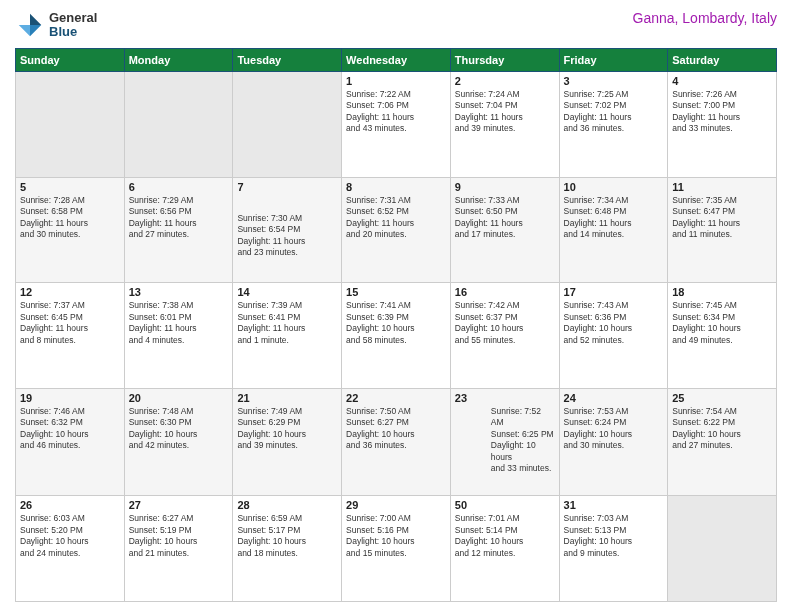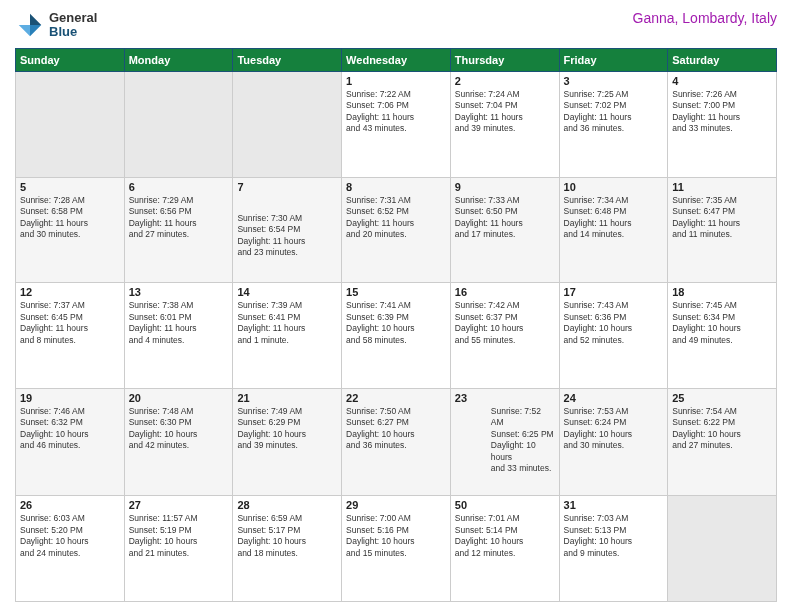--- a/index.html
+++ b/index.html
@@ -323,21 +323,21 @@
         <tr>
           <td>
             <span class="day-number">26</span>
             <div class="day-info" style="white-space: pre-line;">Sunrise: 6:03 AM
 Sunset: 5:20 PM
 Daylight: 10 hours
 and 24 minutes.</div>
           </td>
           <td>
             <span class="day-number">27</span>
-            <div class="day-info" style="white-space: pre-line;">Sunrise: 11:57 AM
+            <div class="day-info" style="white-space: pre-line;">Sunrise: 6:27 AM
 Sunset: 5:19 PM
 Daylight: 10 hours
 and 21 minutes.</div>
           </td>
           <td>
             <span class="day-number">28</span>
             <div class="day-info" style="white-space: pre-line;">Sunrise: 6:59 AM
 Sunset: 5:17 PM
 Daylight: 10 hours
 and 18 minutes.</div>

